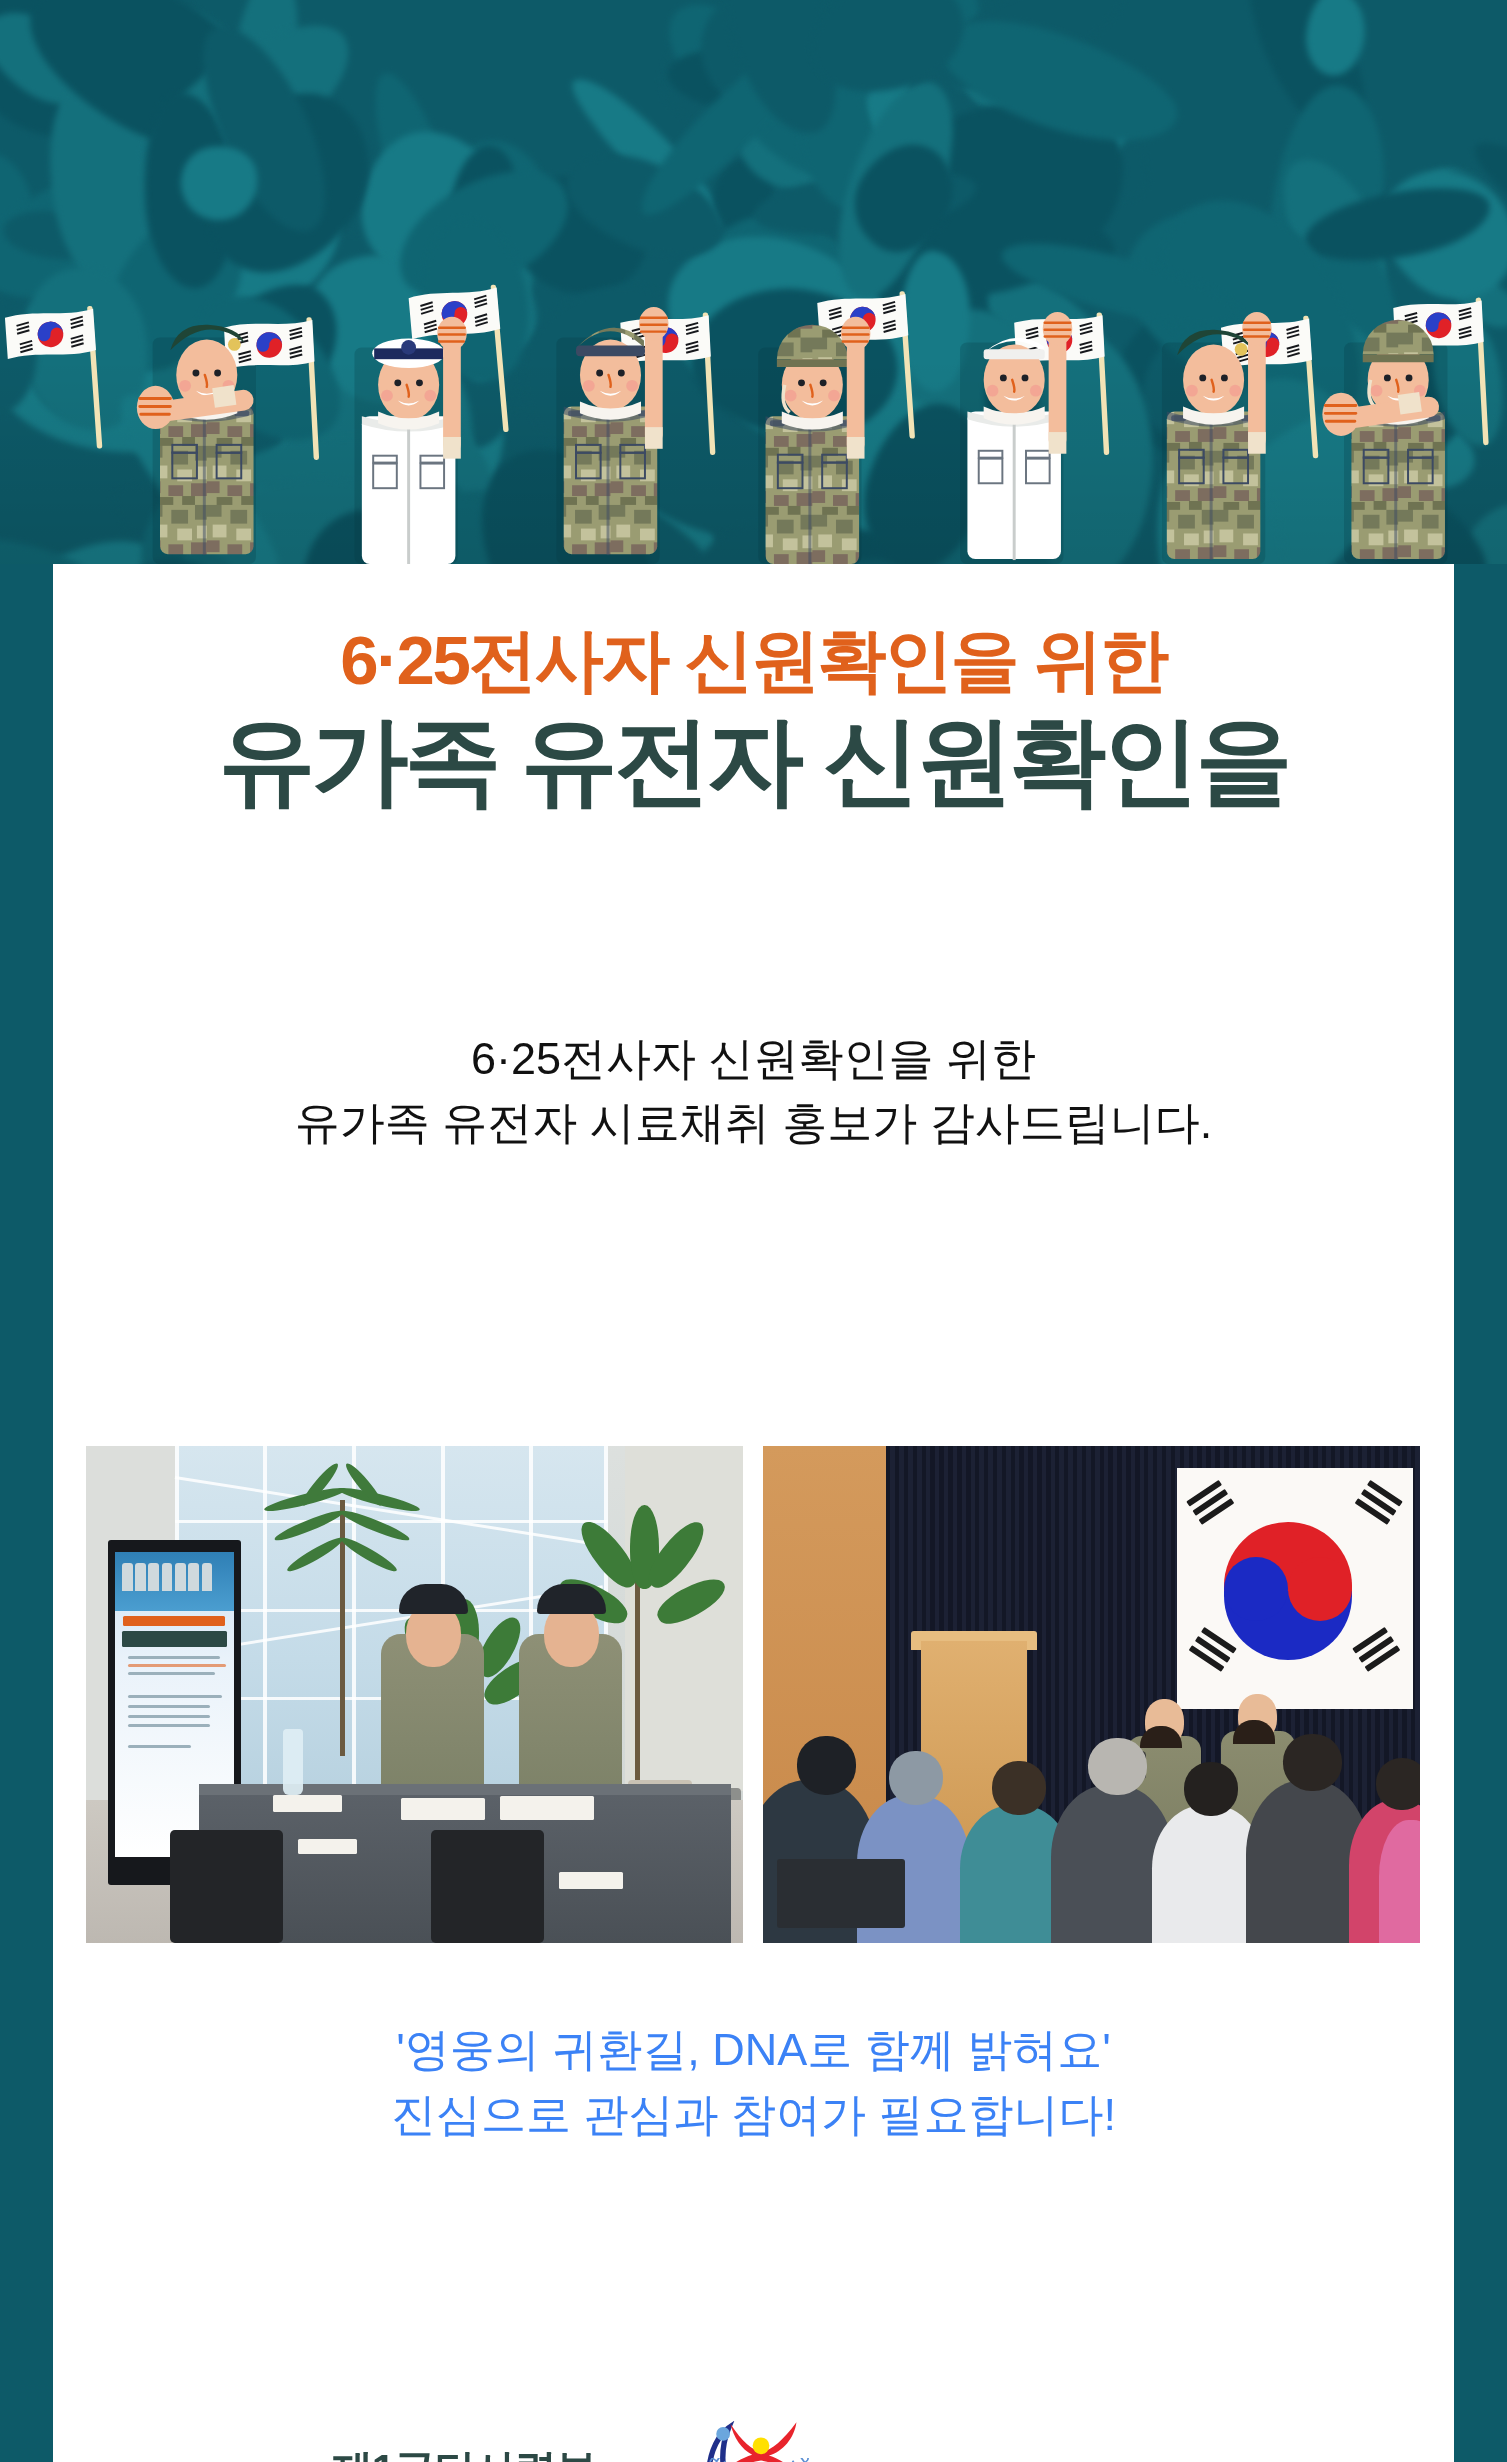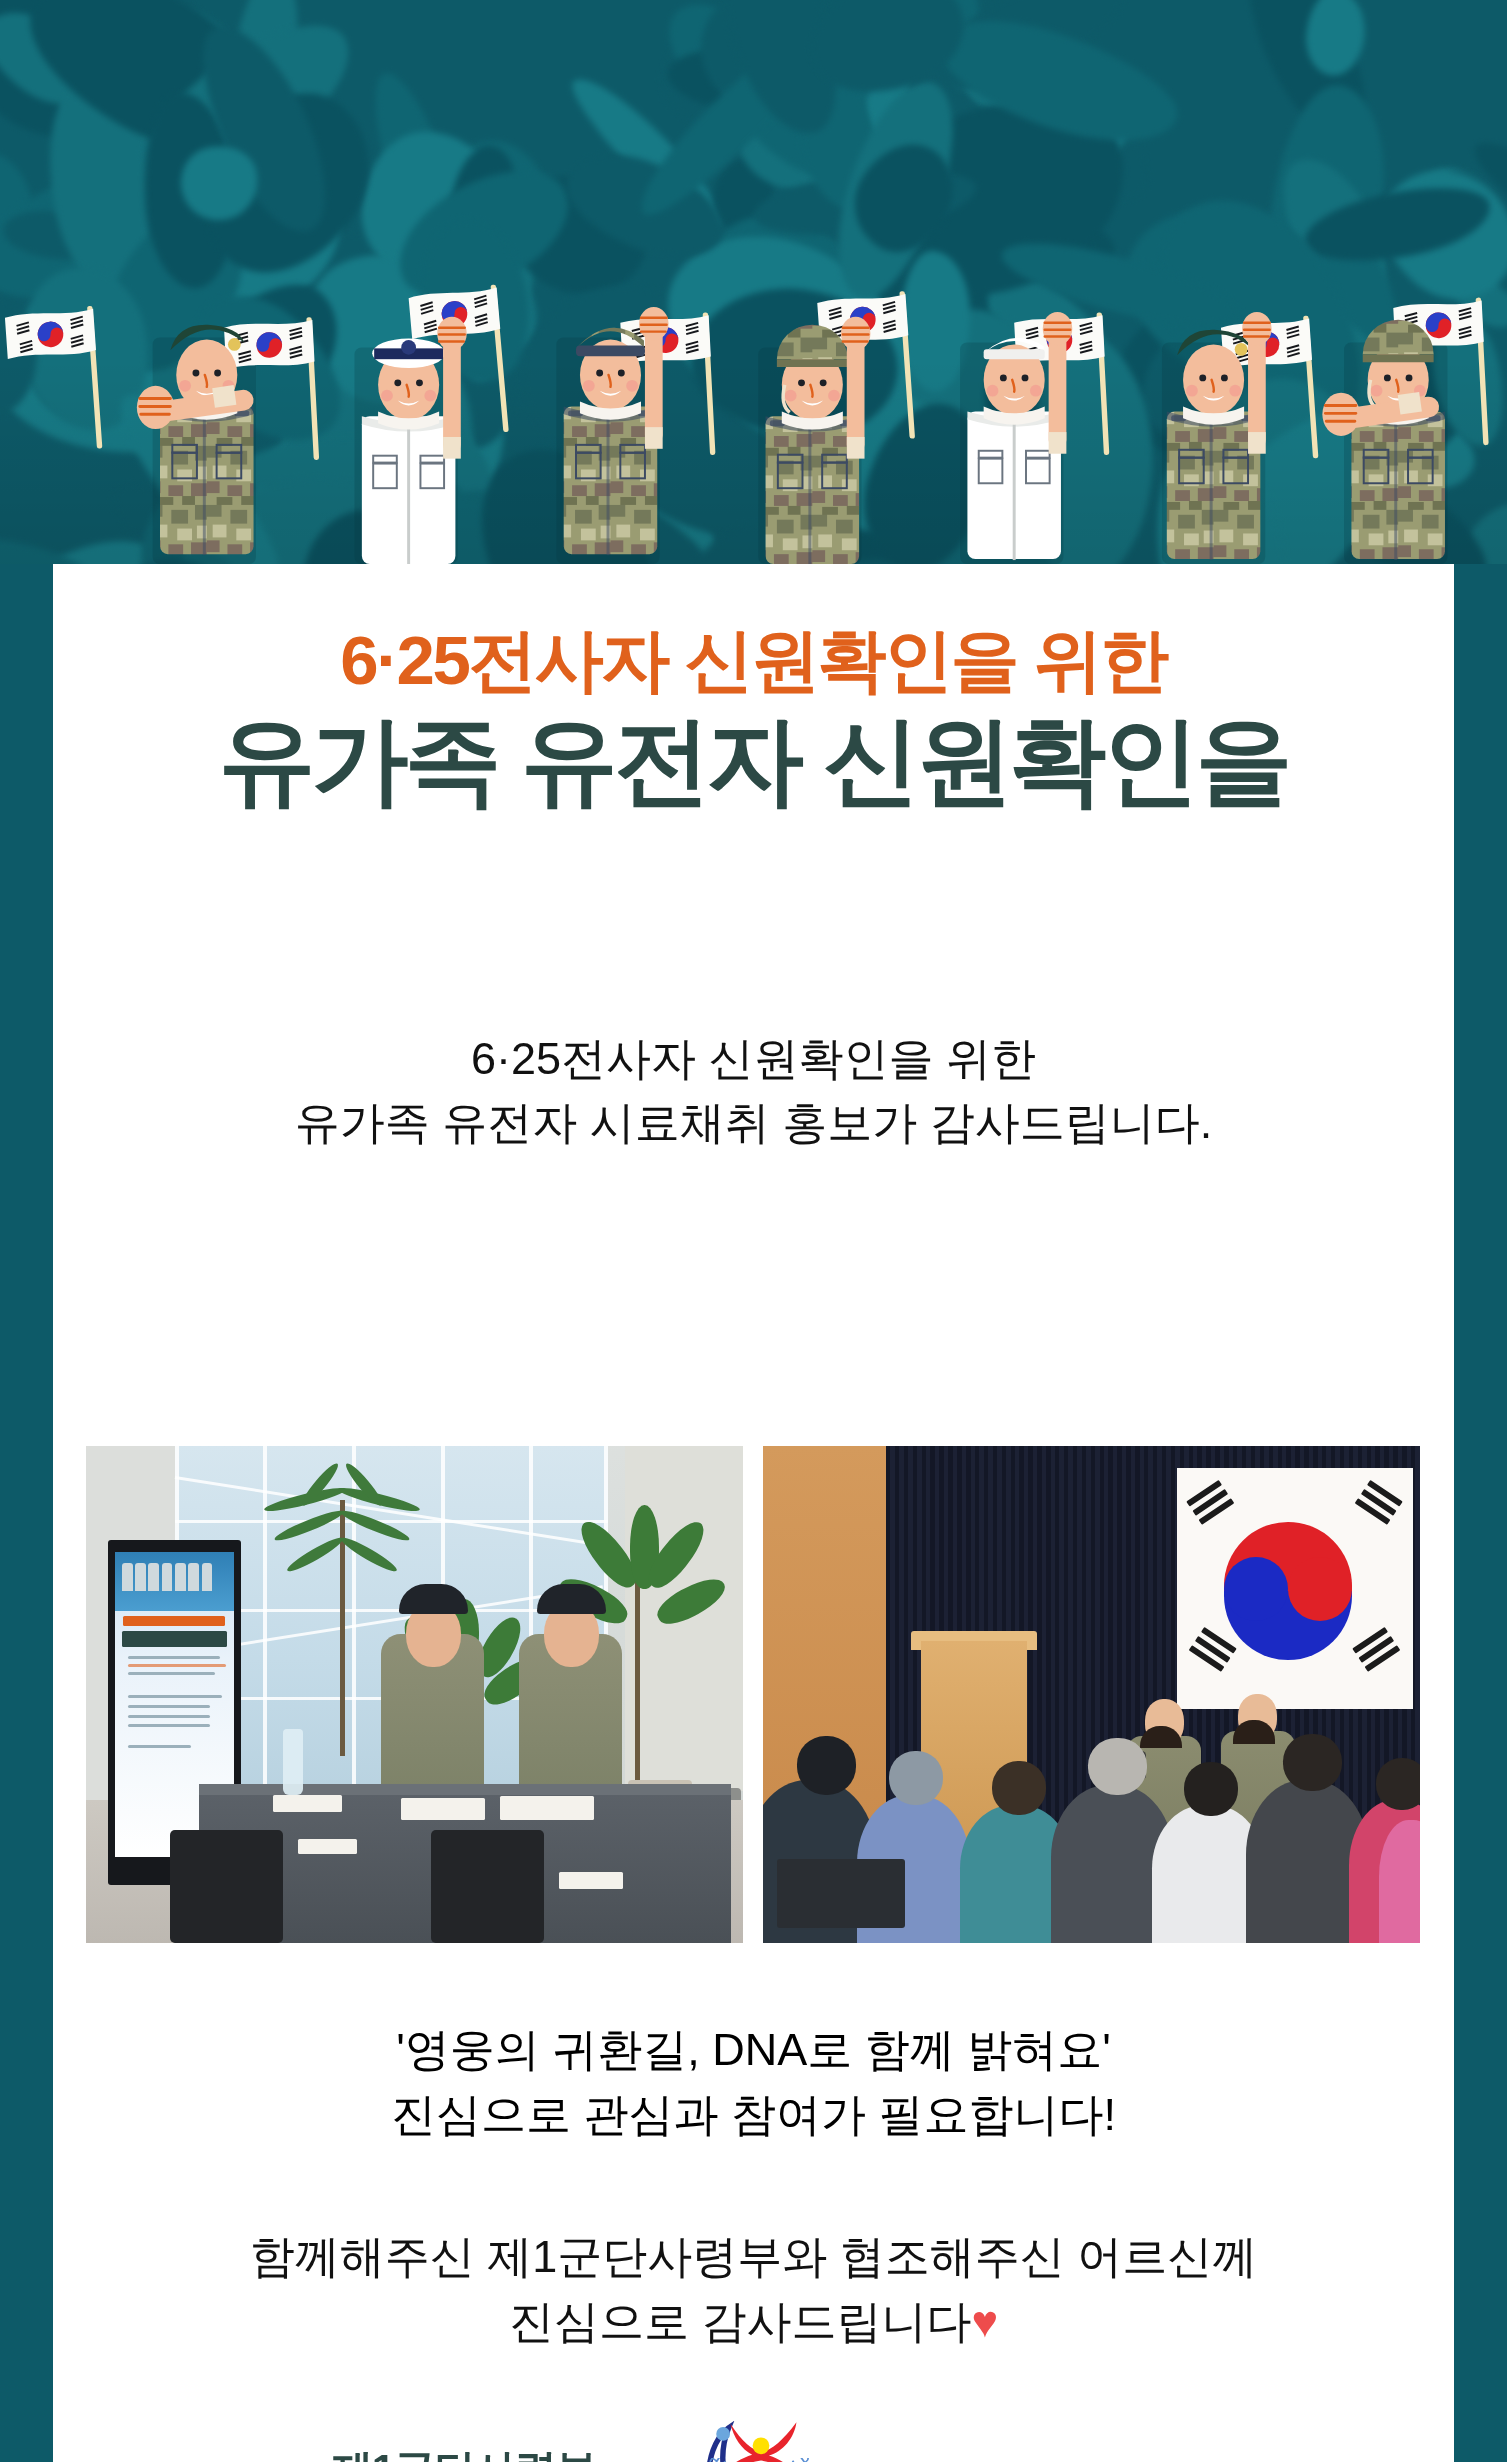--- a/index.html
+++ b/index.html
@@ -127,21 +127,21 @@
   .rp-podium-top{ position:absolute; left:148px; top:185px; width:126px; height:18.7px;
               background:#e7bd80; border-radius:3px 3px 0 0; }
   .rp-speaker{ position:absolute; bottom:0; width:74px; height:148px; border-radius:14.8px 14.8px 0 0; }
   .rp-sp-head{ position:absolute; width:39px; height:47px; background:#e8bb97; border-radius:46%; }
   .rp-aud { position:absolute; bottom:0; border-radius:46% 46% 0 0; }
   .rp-aud-head{ position:absolute; border-radius:48%; }
 
   
   .msg-1{
     position:absolute; left:0; top:1453px; width:100%;
-    text-align:center; color:#000000;
+    text-align:center; color:#3b82f6;
     font-size:45px; line-height:1.45;
   }
   .msg-2{
     position:absolute; left:0; top:1660px; width:100%;
     text-align:center; color:#111111;
     font-size:45px; line-height:1.45;
   }
   .msg-1 p,.msg-2 p{ white-space:nowrap; }
   .heart{ color:#EE4C4C; }
 
@@ -693,26 +693,20 @@
       <div style="position:absolute;left:14.8px;bottom:14.8px;width:128px;height:69px;
                   background:#2a2e33;border-radius:3px;"></div>
     </div>
   </div>
 
   <div class="msg-1">
     <p>'영웅의 귀환길, DNA로 함께 밝혀요'</p>
     <p>진심으로 관심과 참여가 필요합니다!</p>
   </div>
 
-  <div class="msg-2">
-    <p>함께해주신 제1군단사령부와 협조해주신 어르신께</p>
-    <p>
-      <span>진심으로 감사드립니다</span><span class="heart">♥</span>
-    </p>
-  </div>
 
   <div class="footer">
 
     <div class="logo-army">제1군단사령부</div>
 
     <div class="logo-group">
 
       <div class="hw-logo">
         <svg class="hw-mark" viewBox="0 0 250 105">
           <path d="M18 98 C22 58 38 28 58 14 C46 44 44 70 48 98" fill="none" stroke="#1f2f8a" stroke-width="11" stroke-linecap="round"></path>

